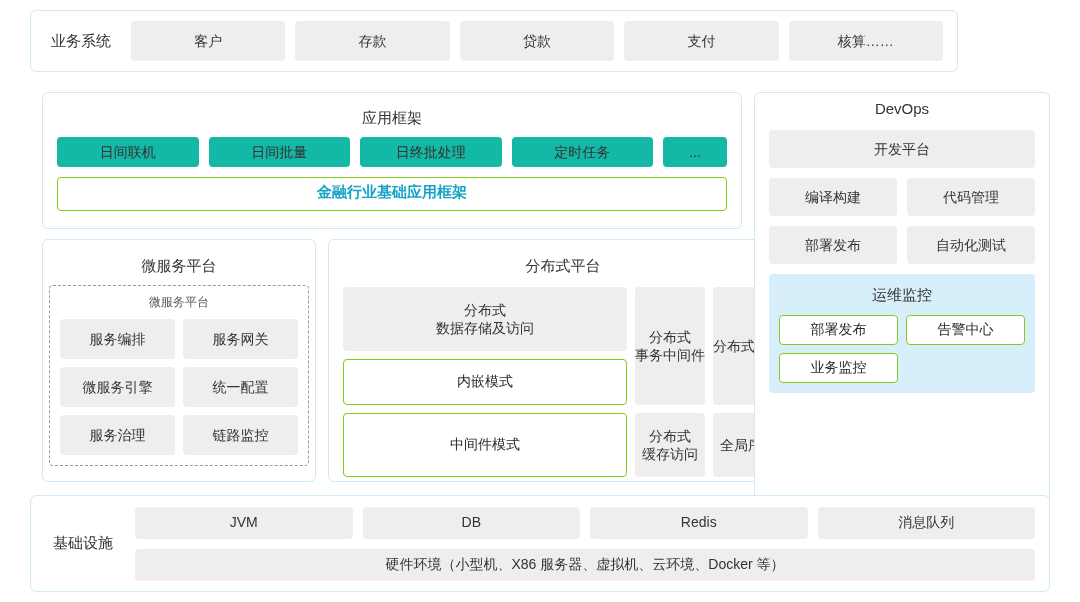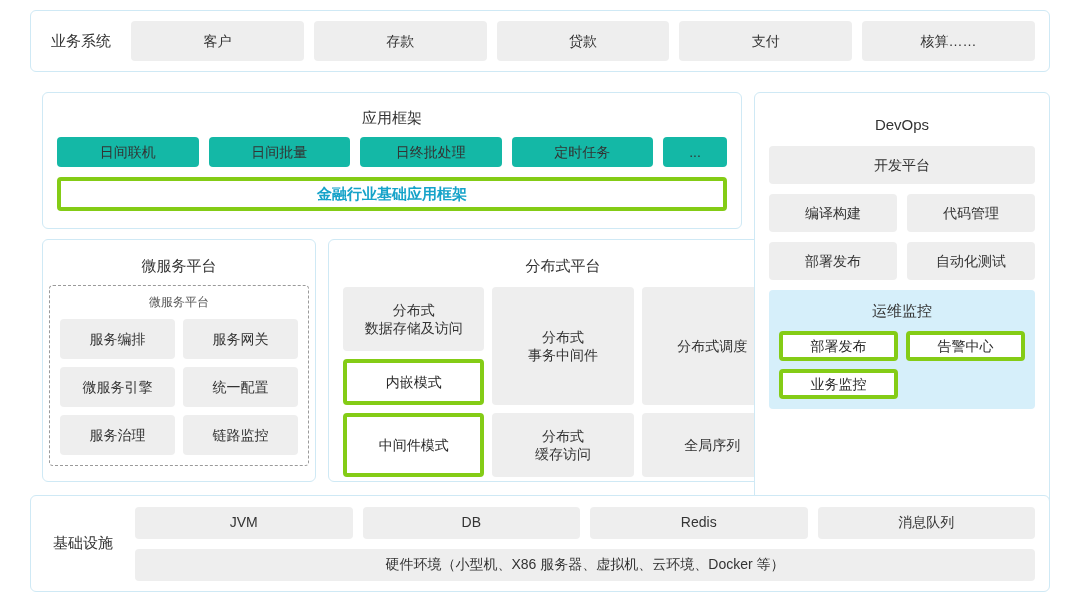--- a/index.html
+++ b/index.html
@@ -54,30 +54,31 @@
     white-space: pre-line;
   }
   .box-grey {
     background: #eeeeee;
   }
   .box-blue {
     background: #14b8a6;
   }
   .box-white-blue {
     background: #ffffff;
-    border: 4px solid #84cc16;
+    border: 1px solid #84cc16;
     color: #2a2a2a;
+    font-family: Liberation Mono, monospace;
   }
 
   
   #business-panel {
     position: absolute;
     left: 30px;
     top: 10px;
-    width: 1020px;
+    width: 928px;
     height: 62px;
     display: flex;
     align-items: center;
   }
   #business-label {
     width: 100px;
     text-align: center;
     flex: none;
   }
   #business-items {
@@ -150,40 +151,40 @@
     position: absolute;
     left: 328px;
     top: 239px;
     width: 470px;
     height: 243px;
     padding: 10px 14px;
   }
   #dist-panel .panel-title { margin: 8px 0 14px; }
   #dist-grid {
     display: grid;
-    grid-template-columns: 1fr 1fr 1fr;
+    grid-template-columns: 1fr;
     grid-template-rows: 64px 46px 64px;
     gap: 8px;
   }
   .g-c1r1 { grid-column: 1; grid-row: 1; }
   .g-c1r2 { grid-column: 1; grid-row: 2; }
   .g-c1r3 { grid-column: 1; grid-row: 3; }
   .g-c2r12 { grid-column: 2; grid-row: 1 / span 2; }
   .g-c2r3 { grid-column: 2; grid-row: 3; }
   .g-c3r12 { grid-column: 3; grid-row: 1 / span 2; }
   .g-c3r3 { grid-column: 3; grid-row: 3; }
 
   
   #devops-panel {
     position: absolute;
     left: 754px;
     top: 92px;
     width: 296px;
     height: 466px;
-    padding: 16px 14px;
+    padding: 0 14px;
   }
   #devops-panel .panel-title { margin: 8px 0 14px; }
   #devops-platform {
     height: 38px;
     margin-bottom: 10px;
   }
   #devops-grid {
     display: grid;
     grid-template-columns: 1fr 1fr;
     gap: 10px;

